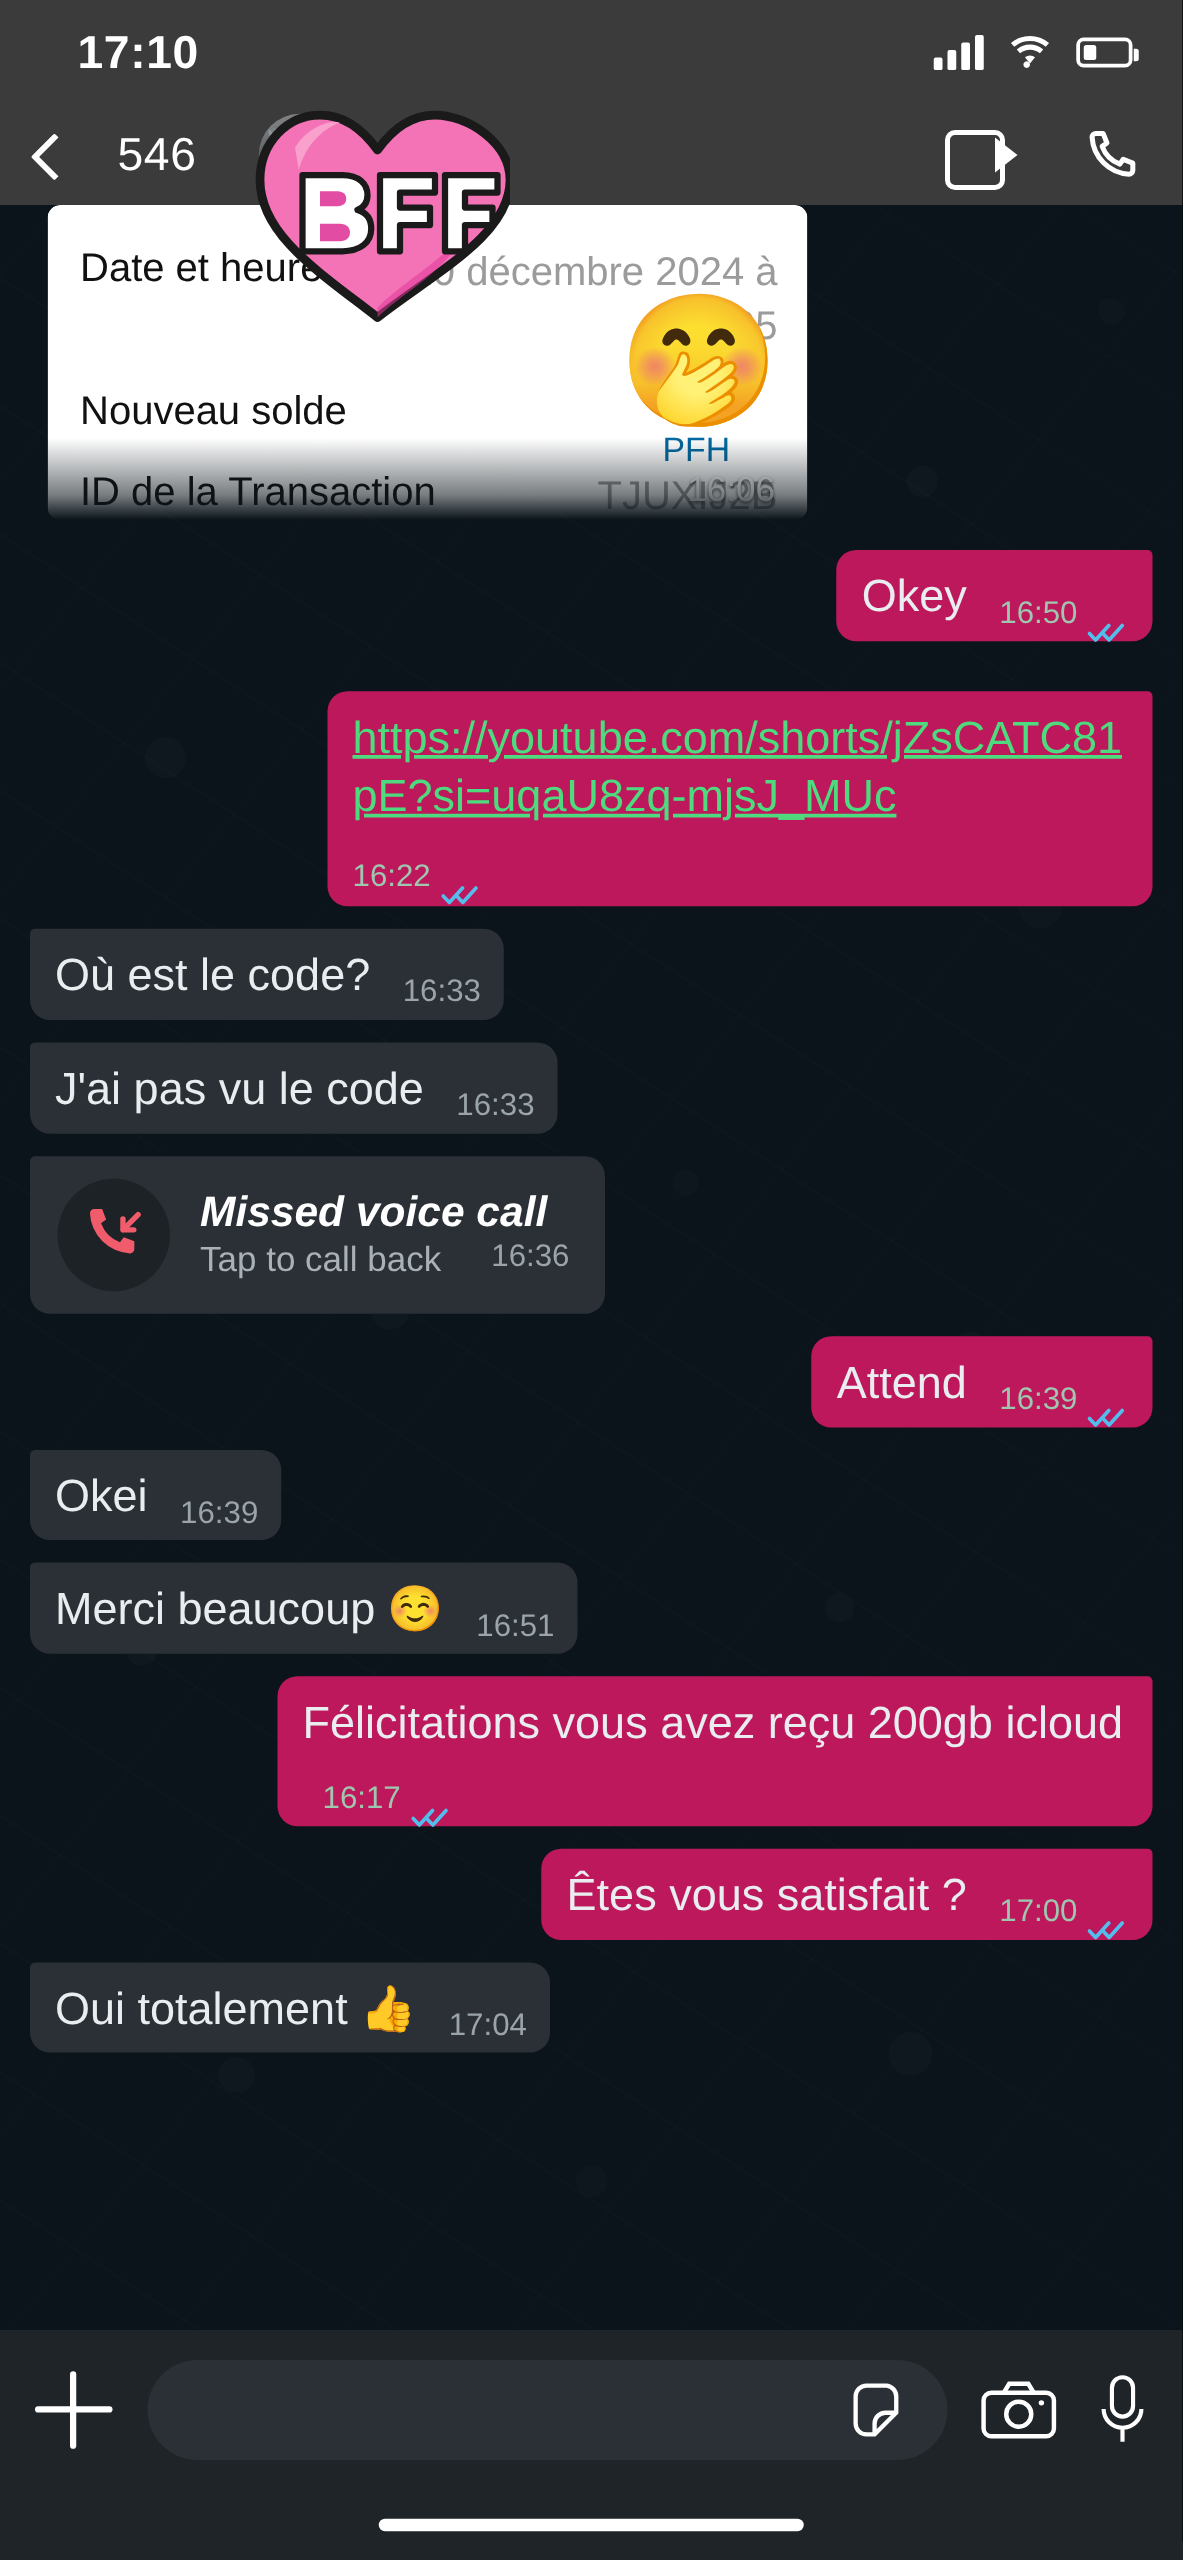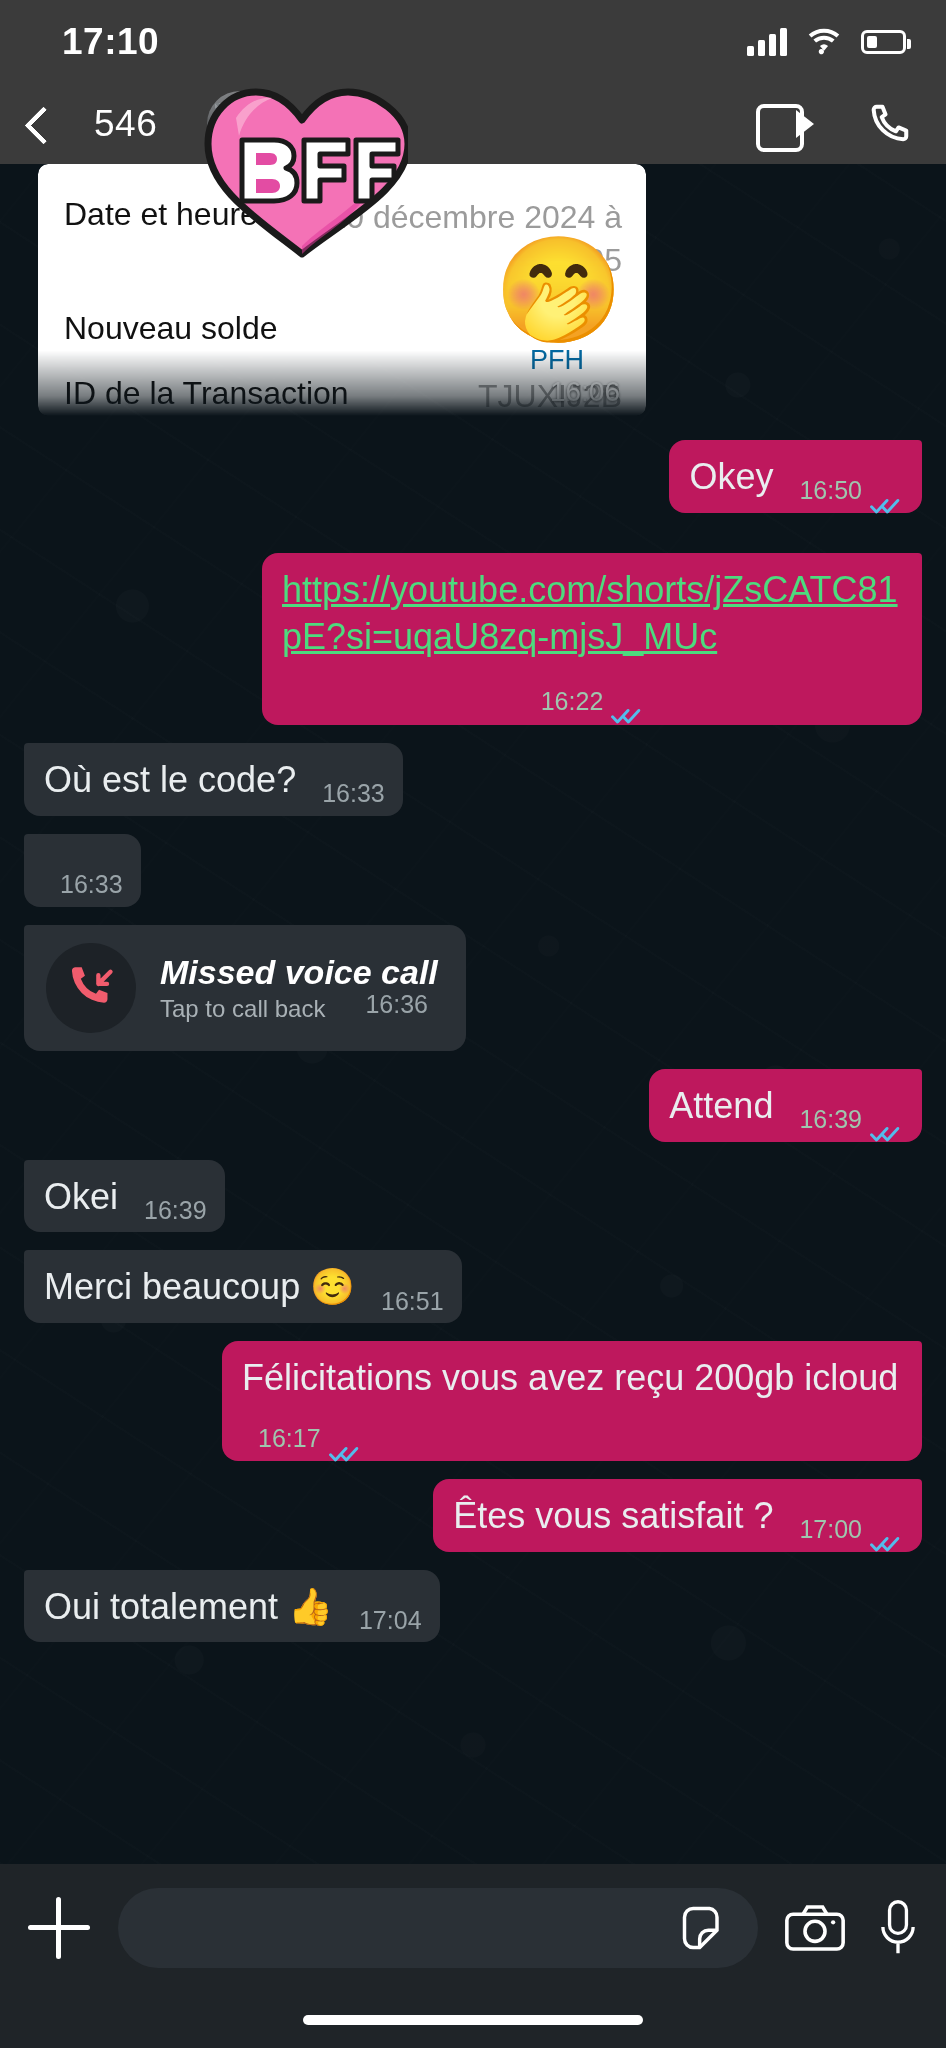--- a/index.html
+++ b/index.html
@@ -166,21 +166,21 @@
     padding:18px 28px 18px 22px; max-width:640px;
   }
   .call-ic {
     width:90px; height:90px; border-radius:50%; background:#1d2227;
     display:flex; align-items:center; justify-content:center; flex:0 0 90px;
   }
   .call-ic svg{ width:52px; height:52px; }
   .call-txt { display:flex; flex-direction:column; gap:2px; }
   .call-title { font-size:34px; font-weight:700; color:#fff;font-style:italic; }
   .call-sub-row { display:flex; align-items:flex-end; gap:40px; }
-  .call-sub { font-size:24px; color:#a9b1b6; }
+  .call-sub { font-size:28px; color:#a9b1b6; }
 
   .link { color:#4ddb7e; text-decoration:underline; word-break:break-all; }
 
   
   .composer {
     flex:0 0 128px; background:#1f2428;
     display:flex; align-items:center; gap:0; padding:0 28px;
   }
   .plus { width:62px; height:62px; position:relative; flex:0 0 62px; }
   .plus::before,.plus::after{ content:""; position:absolute; background:#fff; border-radius:3px;}
@@ -298,21 +298,21 @@
                   <path d="M8 6.5l3.2 3.4L18 2.4" fill="none" stroke="#53bdeb" stroke-width="1.9" stroke-linecap="round" stroke-linejoin="round"></path>
                 </svg>
             </span>
           </span>
         </div>
       </div>
 
       <div class="row out">
         <div class="bubble out" style="max-width:660px;padding-bottom:8px;margin-top:22px;">
           <span class="link">https://youtube.com/shorts/jZsCATC81pE?si=uqaU8zq-mjsJ_MUc</span>
-          <div style="text-align:center;margin-top:10px;">
+          <div style="text-align:left;margin-top:10px;">
             <span class="meta" style="margin-left:0;top:0;">
               <span class="time">16:22</span>
               <span class="ticks">
                 <svg viewBox="0 0 22 12">
                     <path d="M1 6.5l3.2 3.4L11 2.4" fill="none" stroke="#53bdeb" stroke-width="1.9" stroke-linecap="round" stroke-linejoin="round"></path>
                     <path d="M8 6.5l3.2 3.4L18 2.4" fill="none" stroke="#53bdeb" stroke-width="1.9" stroke-linecap="round" stroke-linejoin="round"></path>
                   </svg>
               </span>
             </span>
           </div>
@@ -323,20 +323,21 @@
         <div class="bubble in">
           <span>Où est le code?</span>
           <span class="meta">
             <span class="time">16:33</span>
           </span>
         </div>
       </div>
 
       <div class="row in">
         <div class="bubble in">
+          <span>J'ai pas vu le code</span>
           <span class="meta">
             <span class="time">16:33</span>
           </span>
         </div>
       </div>
 
       <div class="row in">
         <div class="callcard">
           <div class="call-ic">
             <svg viewBox="0 0 24 24">

